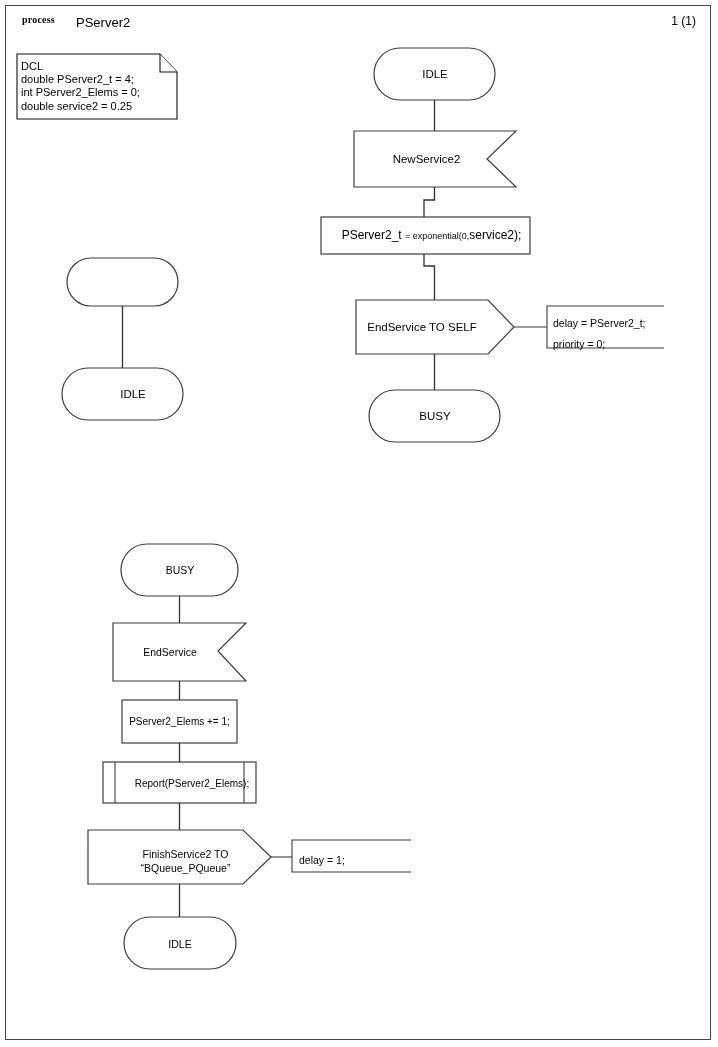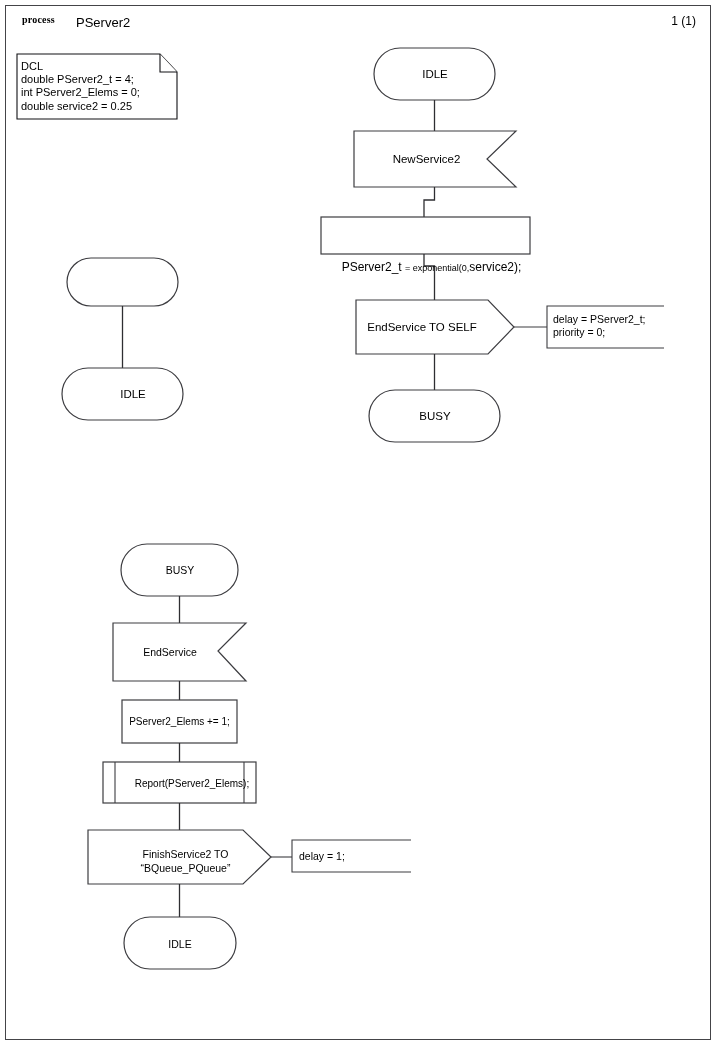--- a/index.html
+++ b/index.html
@@ -99,21 +99,21 @@
     font-size: 11px;
     line-height: 13.2px;
     color: #000;
     white-space: pre;
   }
   .taskbig  { font-size: 12px; }
   .tasksml  { font-size: 9px; }
   .cmt-txt {
     position: absolute;
     font-size: 10.5px;
-    line-height: 13px;
+    line-height: 21px;
     color: #000;
     white-space: pre;
   }
 </style>
 </head>
 <body>
 
 <div id="page">
 
   <div id="page-border"></div>
@@ -178,21 +178,21 @@
 double PServer2_t = 4;
 int PServer2_Elems = 0;
 double service2 = 0.25</div>
 
   <div class="tx-c state-lbl" style="left:88px; top:387px; width:90px;">IDLE</div>
 
   <div class="tx-c state-lbl" style="left:390px; top:67px; width:90px;">IDLE</div>
 
   <div class="tx-c" style="left:364px; top:152px; width:125px; font-size:11.5px;">NewService2</div>
 
-  <div class="tx-c" style="left:321px; top:228px; width:221px;margin-top:32px;"><span class="taskbig">PServer2_t </span><span class="tasksml">= exponential(0,</span><span class="taskbig">service2);</span></div>
+  <div class="tx-c" style="left:321px; top:228px; width:221px;"><span class="taskbig">PServer2_t </span><span class="tasksml">= exponential(0,</span><span class="taskbig">service2);</span></div>
 
   <div class="tx-c" style="left:356px; top:320px; width:132px; font-size:11.5px;">EndService TO SELF</div>
 
   <div class="cmt-txt" style="left:553px; top:313px;">delay = PServer2_t;
 priority = 0;</div>
 
   <div class="tx-c state-lbl" style="left:390px; top:409px; width:90px;">BUSY</div>
 
   <div class="tx-c" style="left:140px; top:563px; width:80px; font-size:10.5px;">BUSY</div>
 

